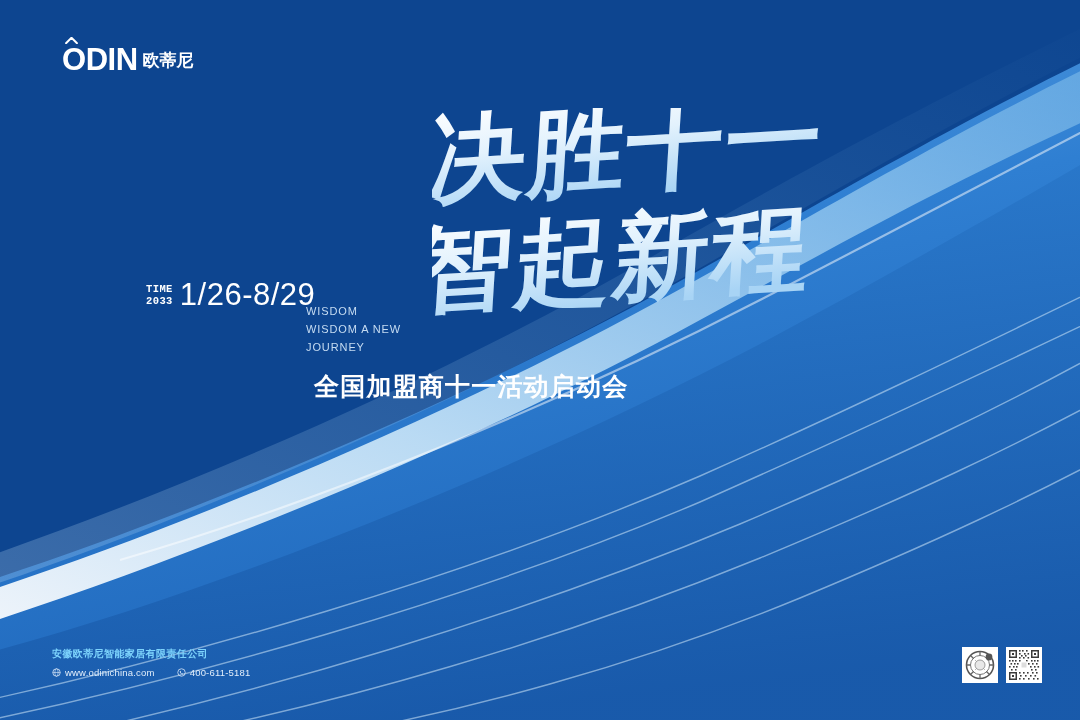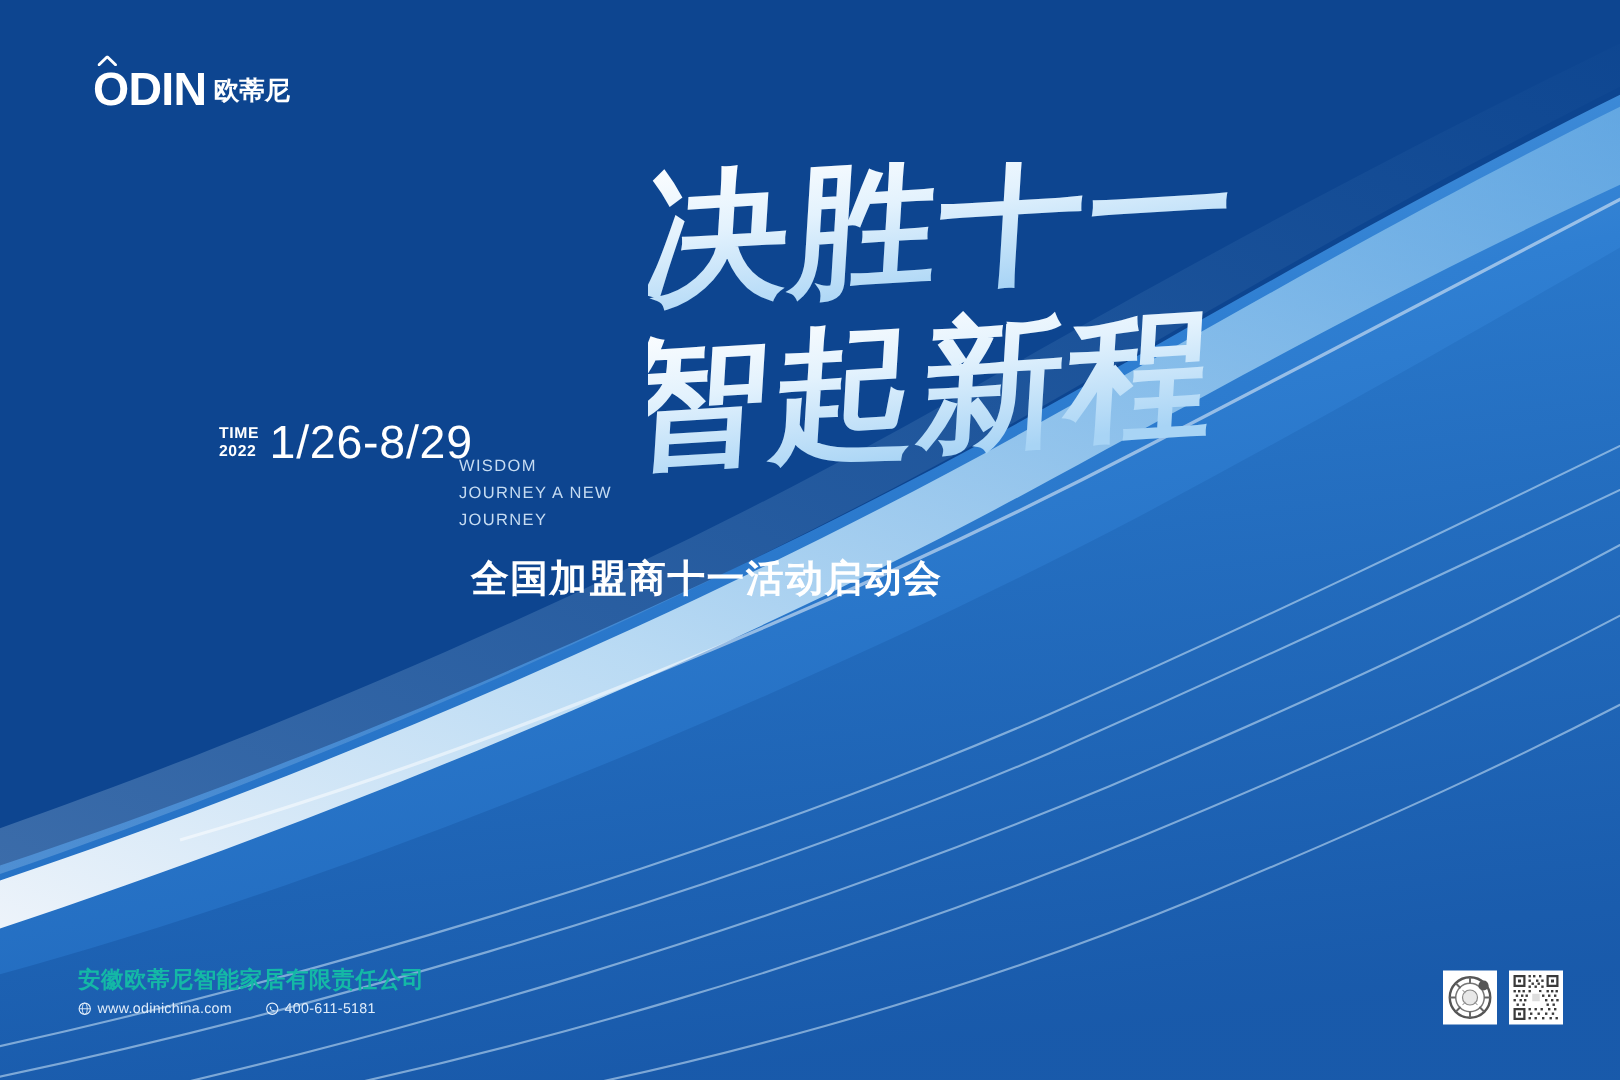--- a/index.html
+++ b/index.html
@@ -89,20 +89,21 @@
     flex-direction:column;
     margin-top:5px;
     margin-right:7px;
   }
   .date-label span {
     font-size:10.5px;
     font-weight:bold;
     color:#ffffff;
     line-height:11.5px;
     letter-spacing:0.4px;
+    font-family:Liberation Mono, monospace;
   }
   .date-value {
     font-size:31px;
     font-weight:500;
     color:#ffffff;
     line-height:32px;
     letter-spacing:0.5px;
   }
 
   
@@ -136,23 +137,23 @@
   }
 
   
   .footer {
     position:absolute;
     left:52px;
     top:645px;
     z-index:6;
   }
   .footer-company {
-    font-size:15px;
+    font-size:10px;
     font-weight:bold;
-    color:#14b8a6;
+    color:#7dd3fc;
     letter-spacing:0.4px;
     line-height:18px;
   }
   .footer-contact {
     display:flex;
     align-items:center;
     margin-top:4px;
     gap:22px;
   }
   .contact-item {
@@ -258,28 +259,28 @@
         </linearGradient>
       </defs>
       <text x="6" y="86" font-family="'DejaVu Sans','Liberation Sans',sans-serif" font-size="96" font-weight="bold" fill="url(#inkGrad)" letter-spacing="2" transform="skewX(-7) rotate(-3.5 6 86)">决胜十一</text>
       <text x="6" y="196" font-family="'DejaVu Sans','Liberation Sans',sans-serif" font-size="96" font-weight="bold" fill="url(#inkGrad)" letter-spacing="2" transform="skewX(-7) rotate(-3.5 6 196)">智起新程</text>
     </svg>
   </div>
 
   <div class="date-block">
     <div class="date-label">
       <span>TIME</span>
-      <span>2022</span>
+      <span>2033</span>
     </div>
     <div class="date-value">1/26-8/29</div>
   </div>
 
   <div class="tagline">
     <div>WISDOM</div>
-    <div>JOURNEY A NEW</div>
+    <div>WISDOM A NEW</div>
     <div>JOURNEY</div>
   </div>
 
   <div class="subtitle">
     <div>全国加盟商十一活动启动会</div>
   </div>
 
   <div class="footer">
     <div class="footer-company">安徽欧蒂尼智能家居有限责任公司</div>
     <div class="footer-contact">

